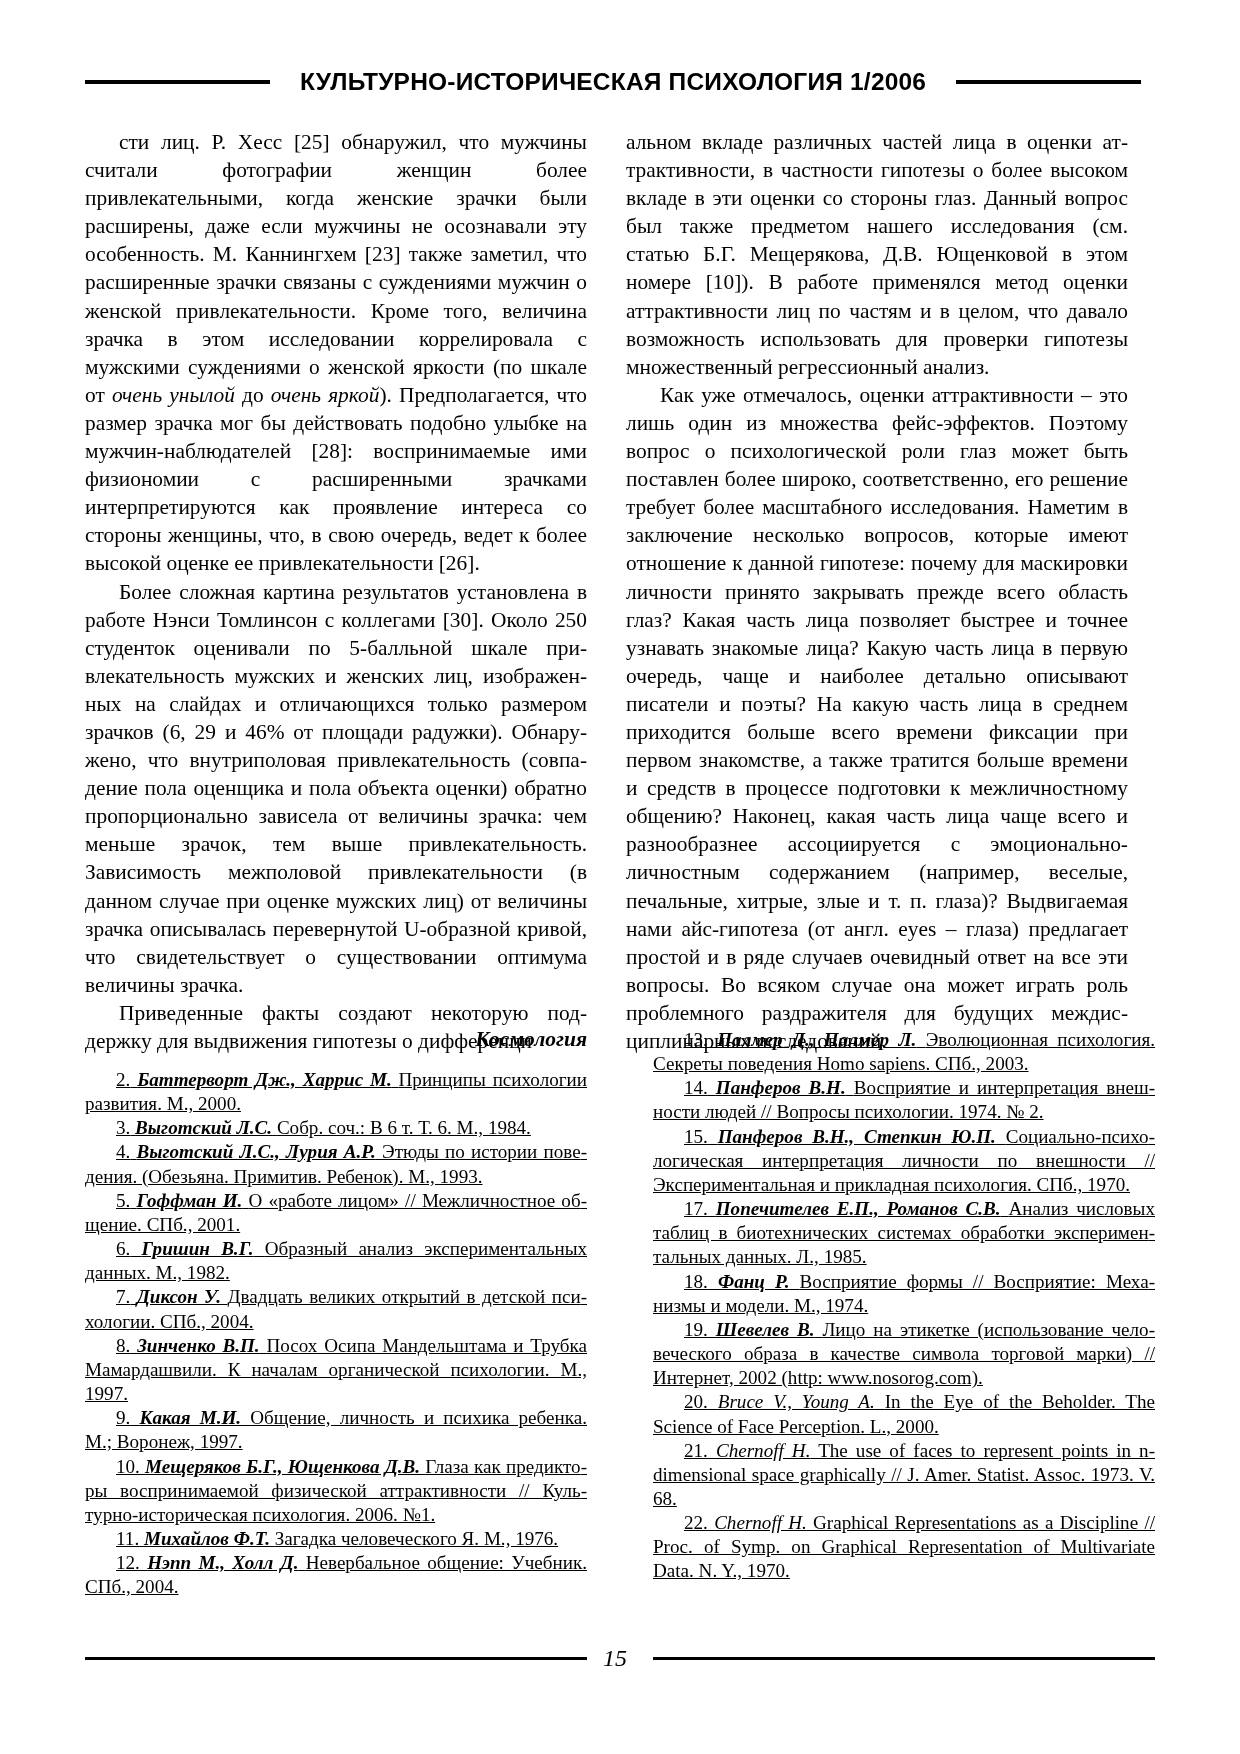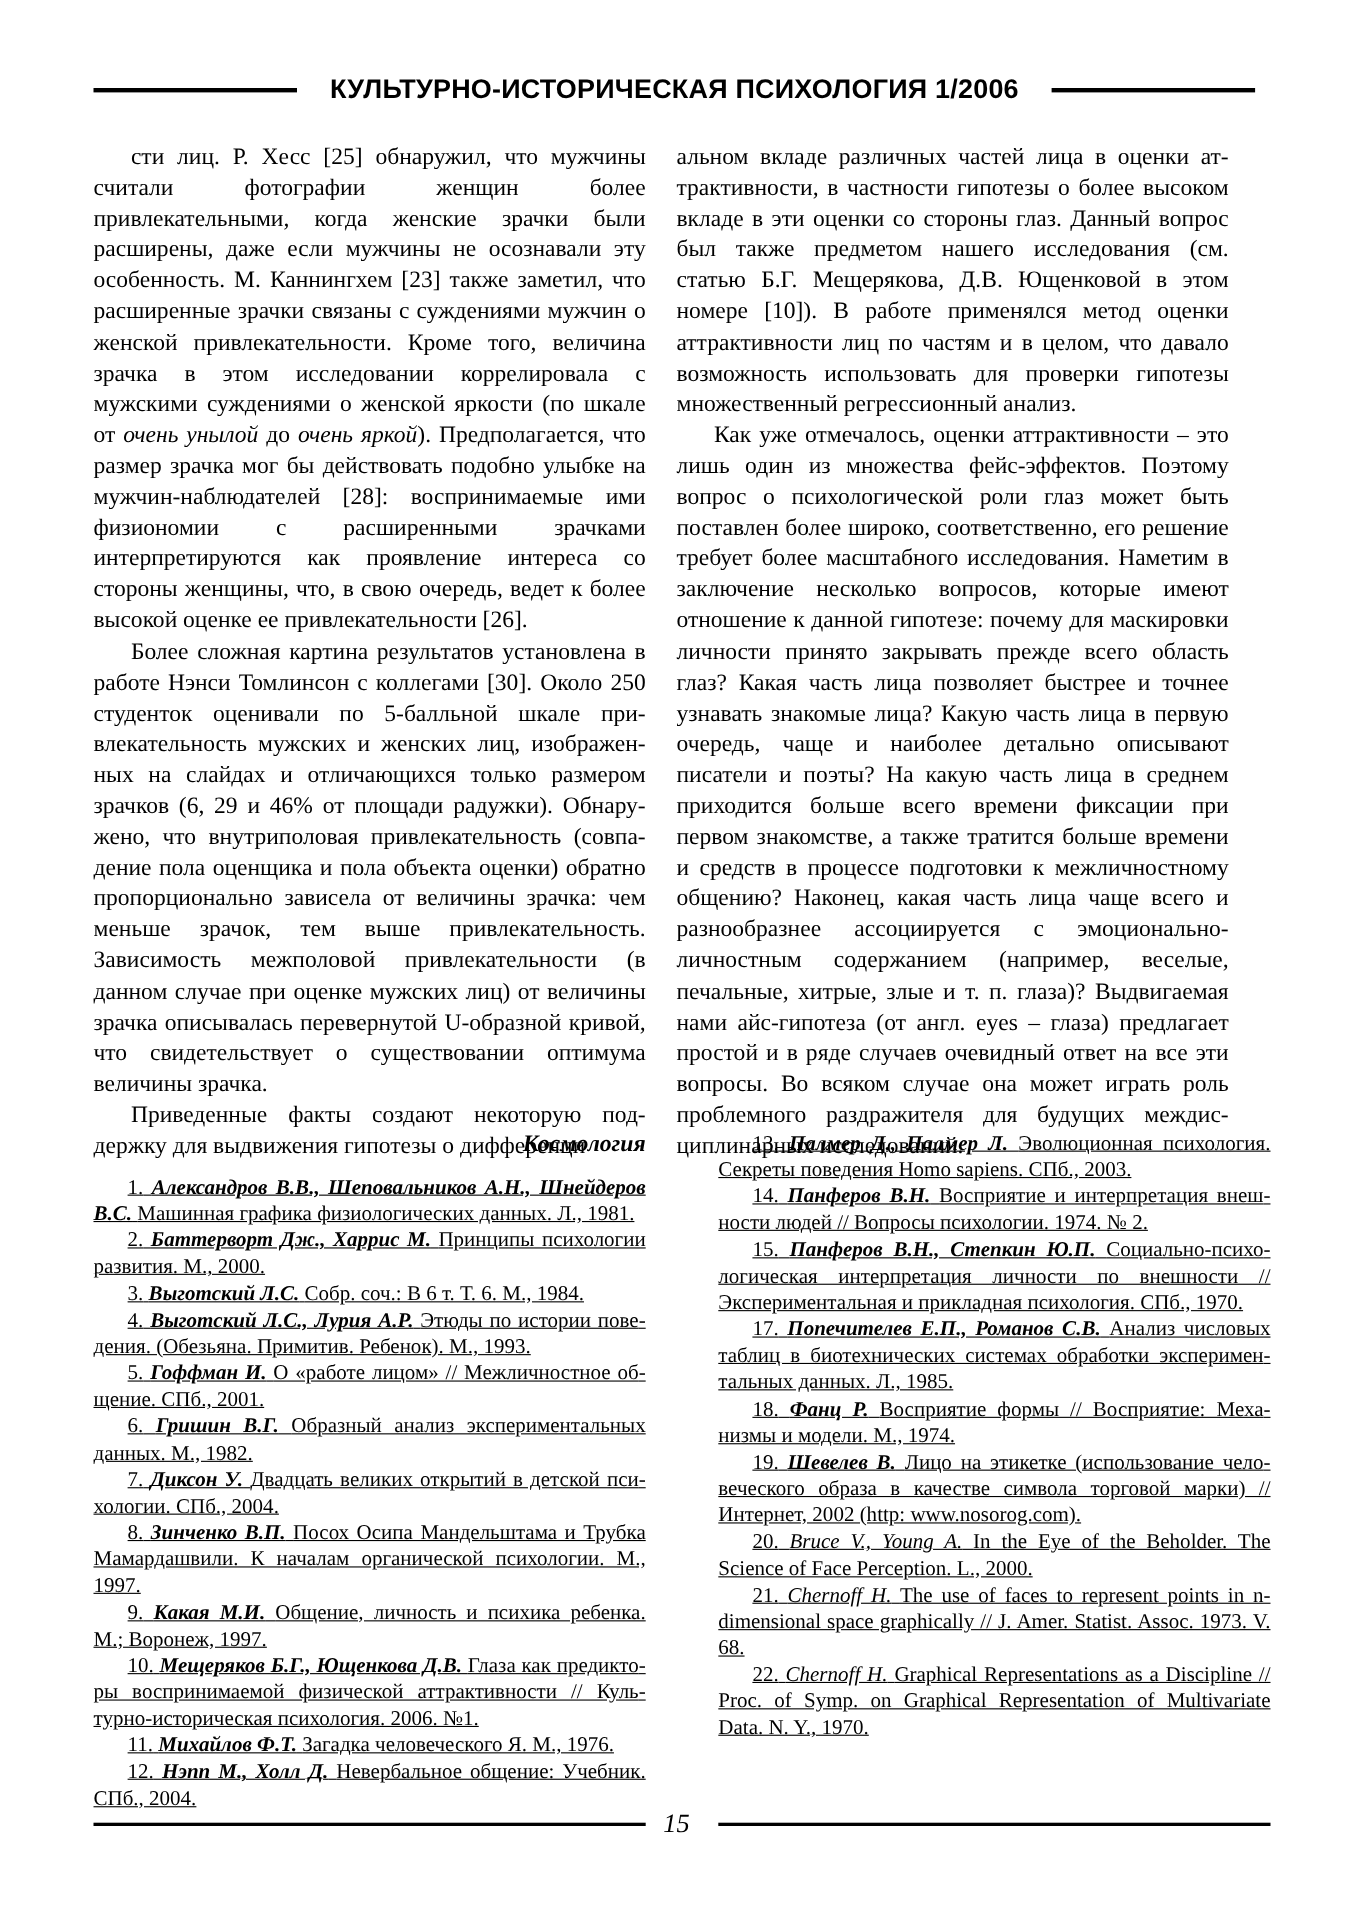--- a/index.html
+++ b/index.html
@@ -50,21 +50,21 @@
     white-space: nowrap;
   }
 
   
   .body-cols {
     position: absolute;
     left: 85px;
     top: 128px;
     width: 1070px;
     display: flex;
-    gap: 28px;
+    gap: 39px;
   }
   .col { width: 502px; }
 
   .body-cols p {
     margin: 0;
     font-size: 21.4px;
     line-height: 28.1px;
     text-align: justify;
     text-indent: 34px;
     hyphens: manual;
@@ -161,21 +161,20 @@
       <p>Как уже отмечалось, оценки аттрактивности – это лишь один из множества фейс-эффектов. Поэто­му вопрос о психологической роли глаз может быть поставлен более широко, соответственно, его реше­ние требует более масштабного исследования. Наме­тим в заключение несколько вопросов, которые име­ют отношение к данной гипотезе: почему для маски­ровки личности принято закрывать прежде всего об­ласть глаз? Какая часть лица позволяет быстрее и точнее узнавать знакомые лица? Какую часть лица в первую очередь, чаще и наиболее детально описы­вают писатели и поэты? На какую часть лица в сред­нем приходится больше всего времени фиксации при первом знакомстве, а также тратится больше времени и средств в процессе подготовки к межлич­ностному общению? Наконец, какая часть лица чаще всего и разнообразнее ассоциируется с эмоциональ­но-личностным содержанием (например, веселые, печальные, хитрые, злые и т. п. глаза)? Выдвигаемая нами айс-гипотеза (от англ. eyes – глаза) предлагает простой и в ряде случаев очевидный ответ на все эти вопросы. Во всяком случае она может играть роль проблемного раздражителя для будущих междис­циплинарных исследований.</p>
     </div>
 
   </div>
 
   <div class="ref-head">Космология</div>
 
   <div class="ref-cols">
 
     <div class="ref-col left">
-      <p><span>1.</span> <span class="au">Александров В.В., Шеповальников А.Н., Шнейдеров В.С.</span> <span>Машинная графика физиологических данных. Л., 1981.</span></p>
       <p><span>2.</span> <span class="au">Баттерворт Дж., Харрис М.</span> <span>Принципы психологии развития. М., 2000.</span></p>
       <p><span>3.</span> <span class="au">Выготский Л.С.</span> <span>Собр. соч.: В 6 т. Т. 6. М., 1984.</span></p>
       <p><span>4.</span> <span class="au">Выготский Л.С., Лурия А.Р.</span> <span>Этюды по истории пове­дения. (Обезьяна. Примитив. Ребенок). М., 1993.</span></p>
       <p><span>5.</span> <span class="au">Гоффман И.</span> <span>О «работе лицом» // Межличностное об­щение. СПб., 2001.</span></p>
       <p><span>6.</span> <span class="au">Гришин В.Г.</span> <span>Образный анализ экспериментальных данных. М., 1982.</span></p>
       <p><span>7.</span> <span class="au">Диксон У.</span> <span>Двадцать великих открытий в детской пси­хологии. СПб., 2004.</span></p>
       <p><span>8.</span> <span class="au">Зинченко В.П.</span> <span>Посох Осипа Мандельштама и Трубка Ма­мардашвили. К началам органической психологии. М., 1997.</span></p>
       <p><span>9.</span> <span class="au">Какая М.И.</span> <span>Общение, личность и психика ребенка. М.; Воронеж, 1997.</span></p>
       <p><span>10.</span> <span class="au">Мещеряков Б.Г., Ющенкова Д.В.</span> <span>Глаза как предикто­ры воспринимаемой физической аттрактивности // Куль­турно-историческая психология. 2006. №1.</span></p>
       <p><span>11.</span> <span class="au">Михайлов Ф.Т.</span> <span>Загадка человеческого Я. М., 1976.</span></p>

